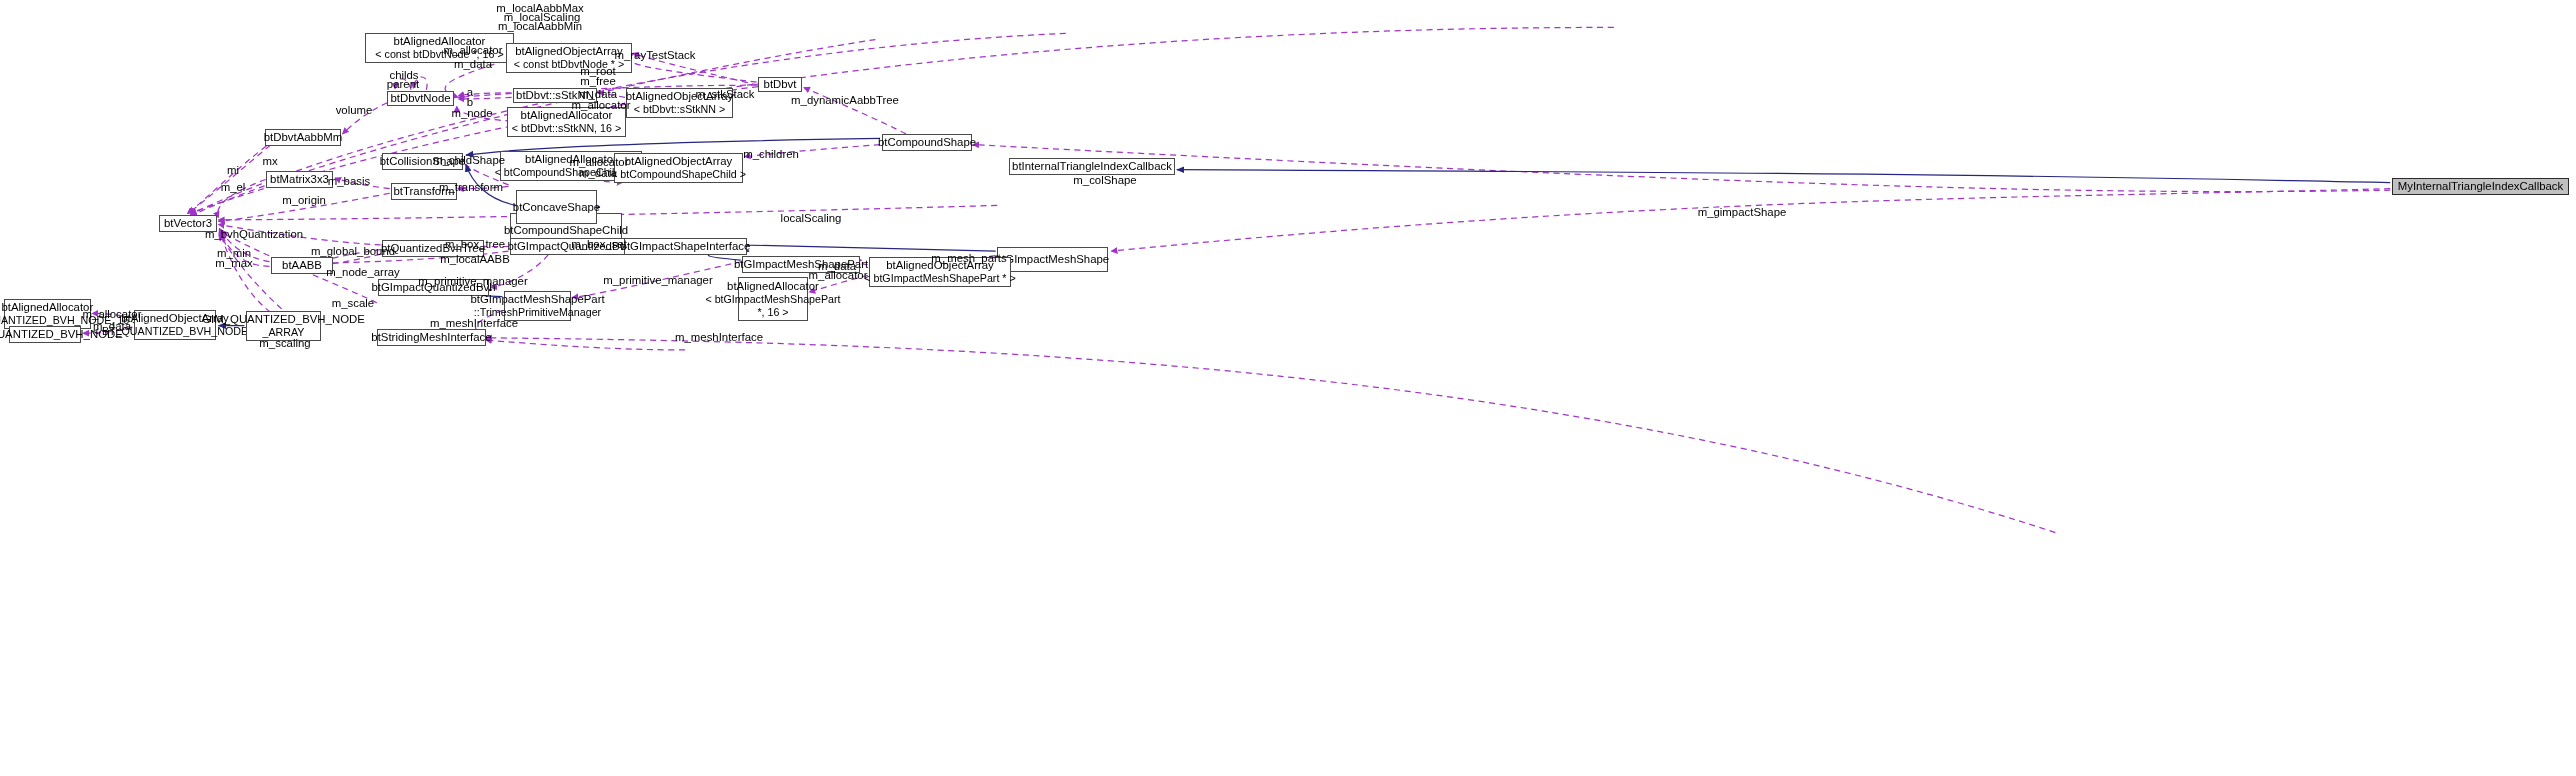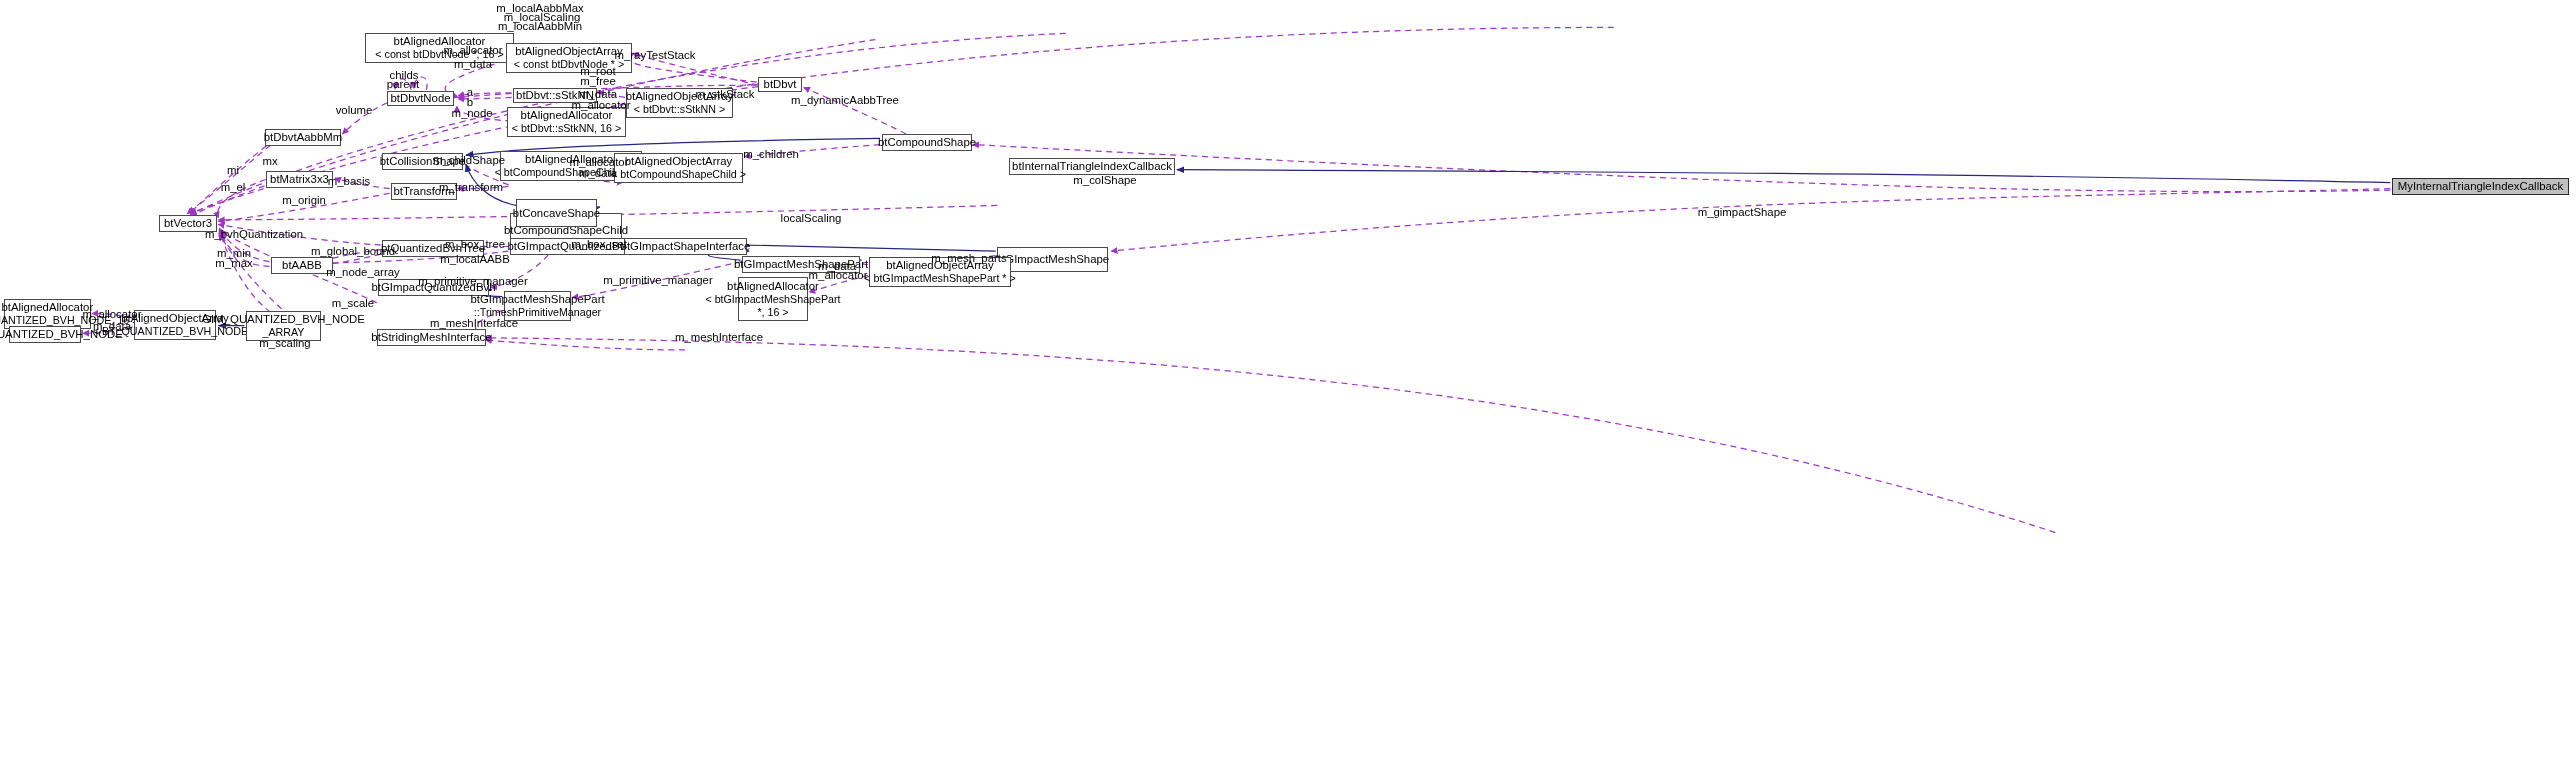--- a/index.html
+++ b/index.html
@@ -224,21 +224,21 @@
       </div>
       <div class="node highlight" style="left: 2392px; top: 178px; width: 177px; height: 16.7px;">
         <span class="ln">MyInternalTriangleIndexCallback</span>
       </div>
       <div class="node" style="left: 391px; top: 183px; width: 66px; height: 16.7px;">
         <span class="ln">btTransform</span>
       </div>
       <div class="node" style="left: 510px; top: 189px; width: 112px; height: 34px; margin-top: 24px;">
         <span class="ln">btCompoundShapeChild</span>
       </div>
-      <div class="node" style="left: 516px; top: 199px; width: 81px; height: 28px; text-align: center;">
+      <div class="node" style="left: 516px; top: 190px; width: 81px; height: 34px; text-align: center;">
         <span class="ln">btConcaveShape</span>
       </div>
       <div class="node" style="left: 159px; top: 215px; width: 58px; height: 16.7px;">
         <span class="ln">btVector3</span>
       </div>
       <div class="node" style="left: 382px; top: 240px; width: 102px; height: 16.7px;">
         <span class="ln">btQuantizedBvhTree</span>
       </div>
       <div class="node" style="left: 510px; top: 238px; width: 119px; height: 16.7px;">
         <span class="ln">btGImpactQuantizedBvh</span>

